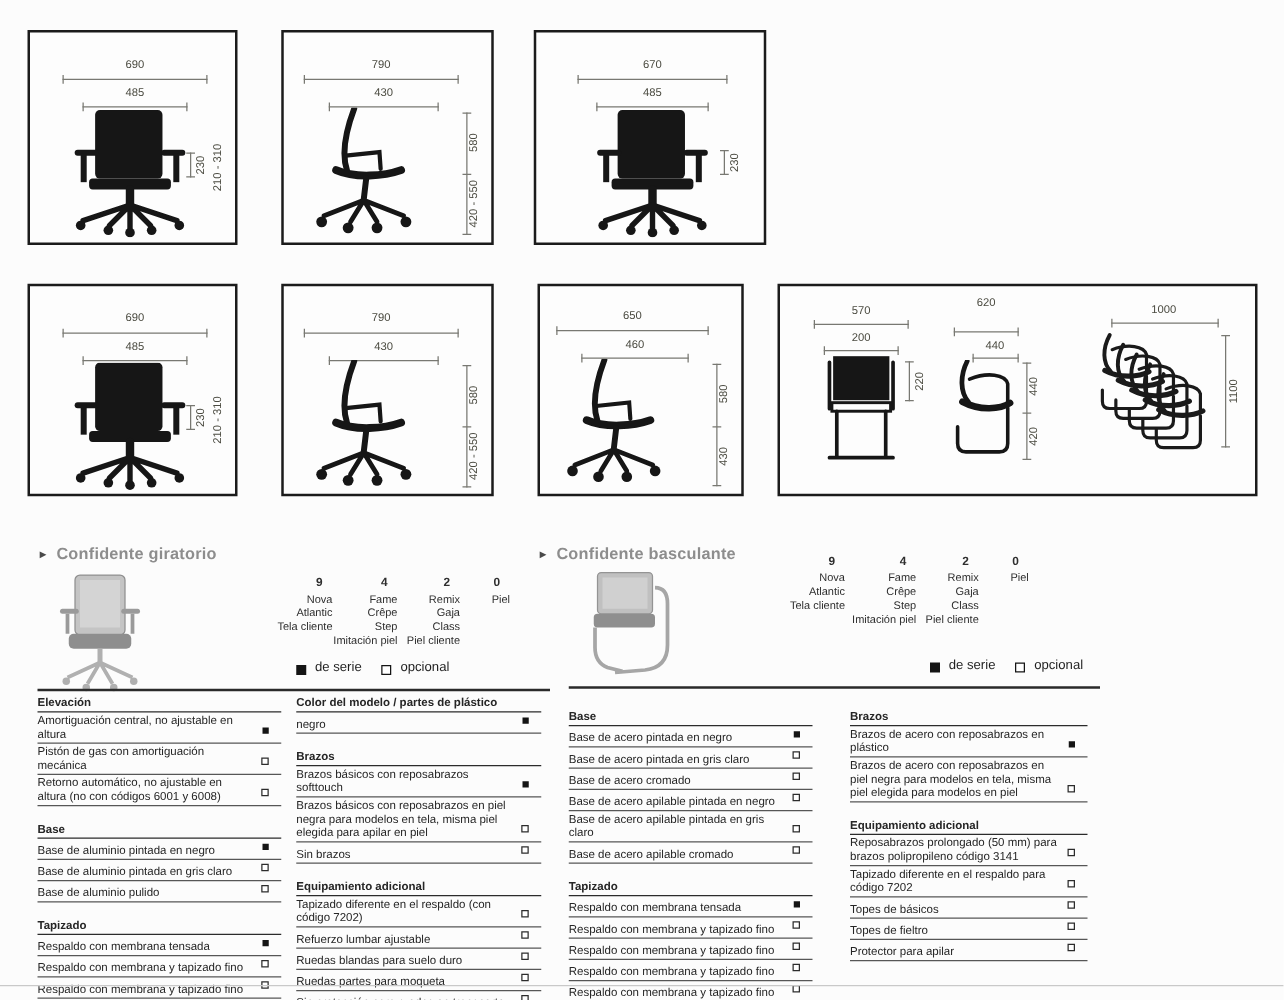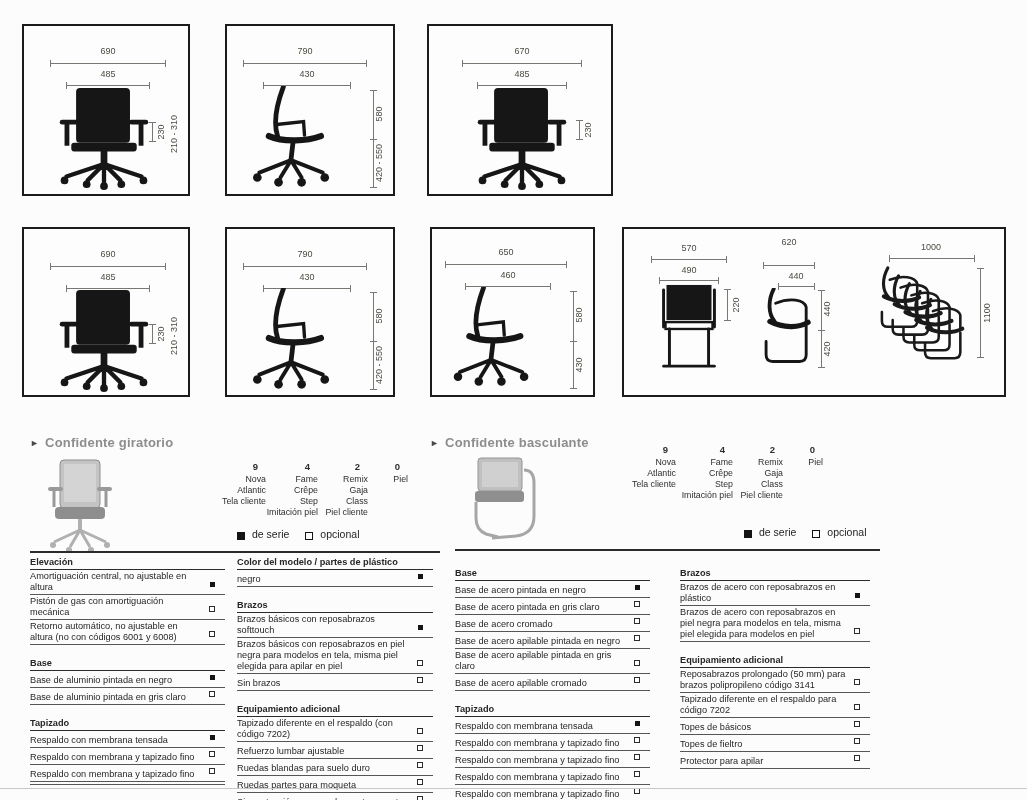--- a/index.html
+++ b/index.html
@@ -222,21 +222,21 @@
     <div class="vline" style="left:141px;top:62px;height:98px"></div>
     <i class="vtick" style="left:138px;top:112px"></i>
     <span class="vl" style="left:147px;top:86px">580</span>
     <span class="vl" style="left:147px;top:136px">430</span>
   </div>
 
   <div class="dbox" style="left:622px;top:227px;width:384px;height:170px">
 
     <span class="dl" style="left:65px;top:14px">570</span>
     <div class="hline" style="left:27px;top:30px;width:76px"></div>
-    <span class="dl" style="left:65px;top:36px">490</span>
+    <span class="dl" style="left:65px;top:36px">200</span>
     <div class="hline" style="left:35px;top:51px;width:60px"></div>
     <svg class="chair" style="left:35px;top:54px;width:60px;height:90px">
         <use href="#sym-cant-front"></use>
       </svg>
     <div class="vline" style="left:103px;top:60px;height:32px"></div>
     <span class="vl" style="left:112px;top:76px">220</span>
 
     <span class="dl" style="left:165px;top:8px">620</span>
     <div class="hline" style="left:139px;top:36px;width:52px"></div>
     <span class="dl" style="left:172px;top:42px">440</span>
@@ -319,20 +319,24 @@
     <div class="grp">
       <div class="ghead">Base</div>
       <div class="row">
           <span class="t">Base de aluminio pintada en negro</span>
           <span class="m"><i class="serie"></i></span>
         </div>
       <div class="row">
           <span class="t">Base de aluminio pintada en gris claro</span>
           <span class="m"><i class="opcional"></i></span>
         </div>
+      <div class="row">
+          <span class="t">Base de aluminio pulido</span>
+          <span class="m"><i class="opcional"></i></span>
+        </div>
     </div>
     <div class="grp">
       <div class="ghead">Tapizado</div>
       <div class="row">
           <span class="t">Respaldo con membrana tensada</span>
           <span class="m"><i class="serie"></i></span>
         </div>
       <div class="row">
           <span class="t">Respaldo con membrana y tapizado fino</span>
           <span class="m"><i class="opcional"></i></span>

